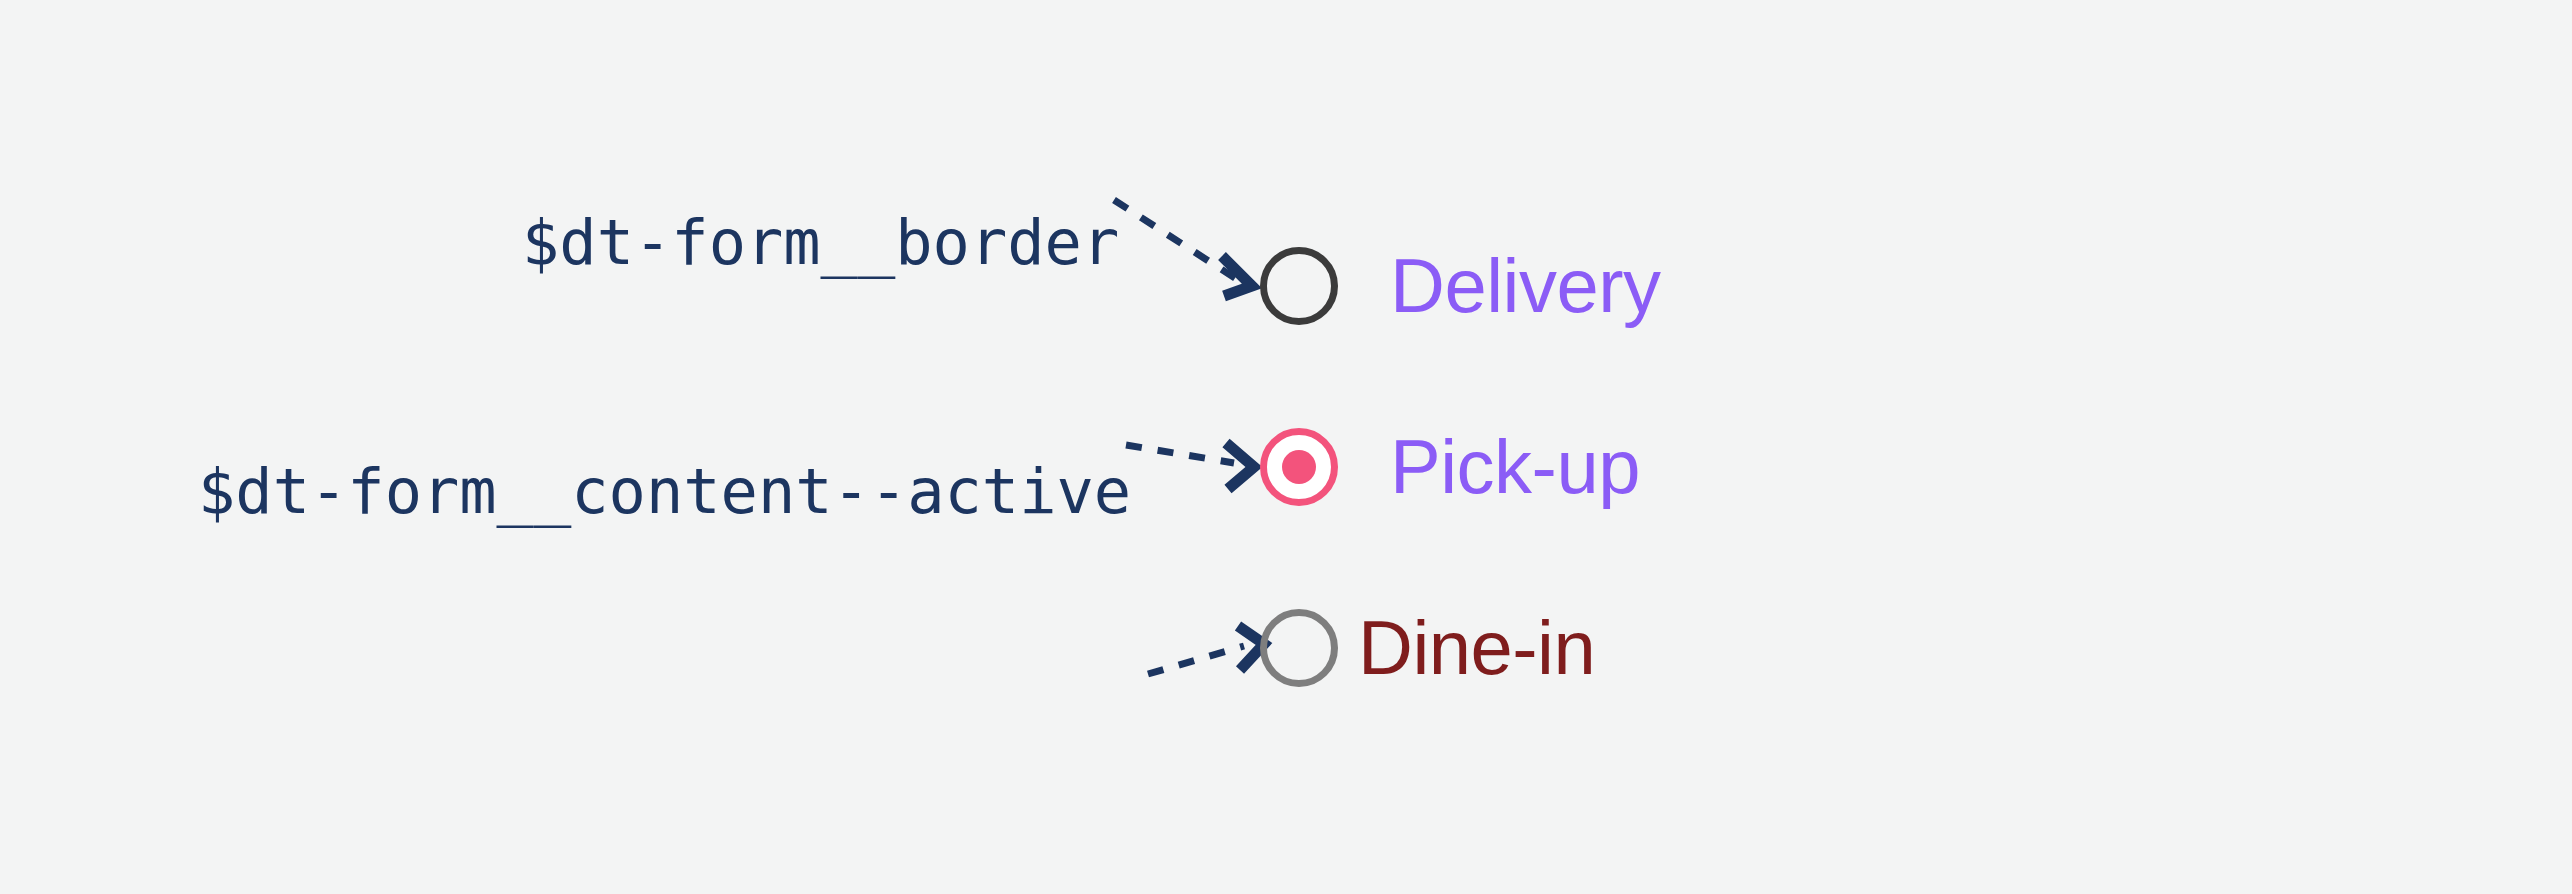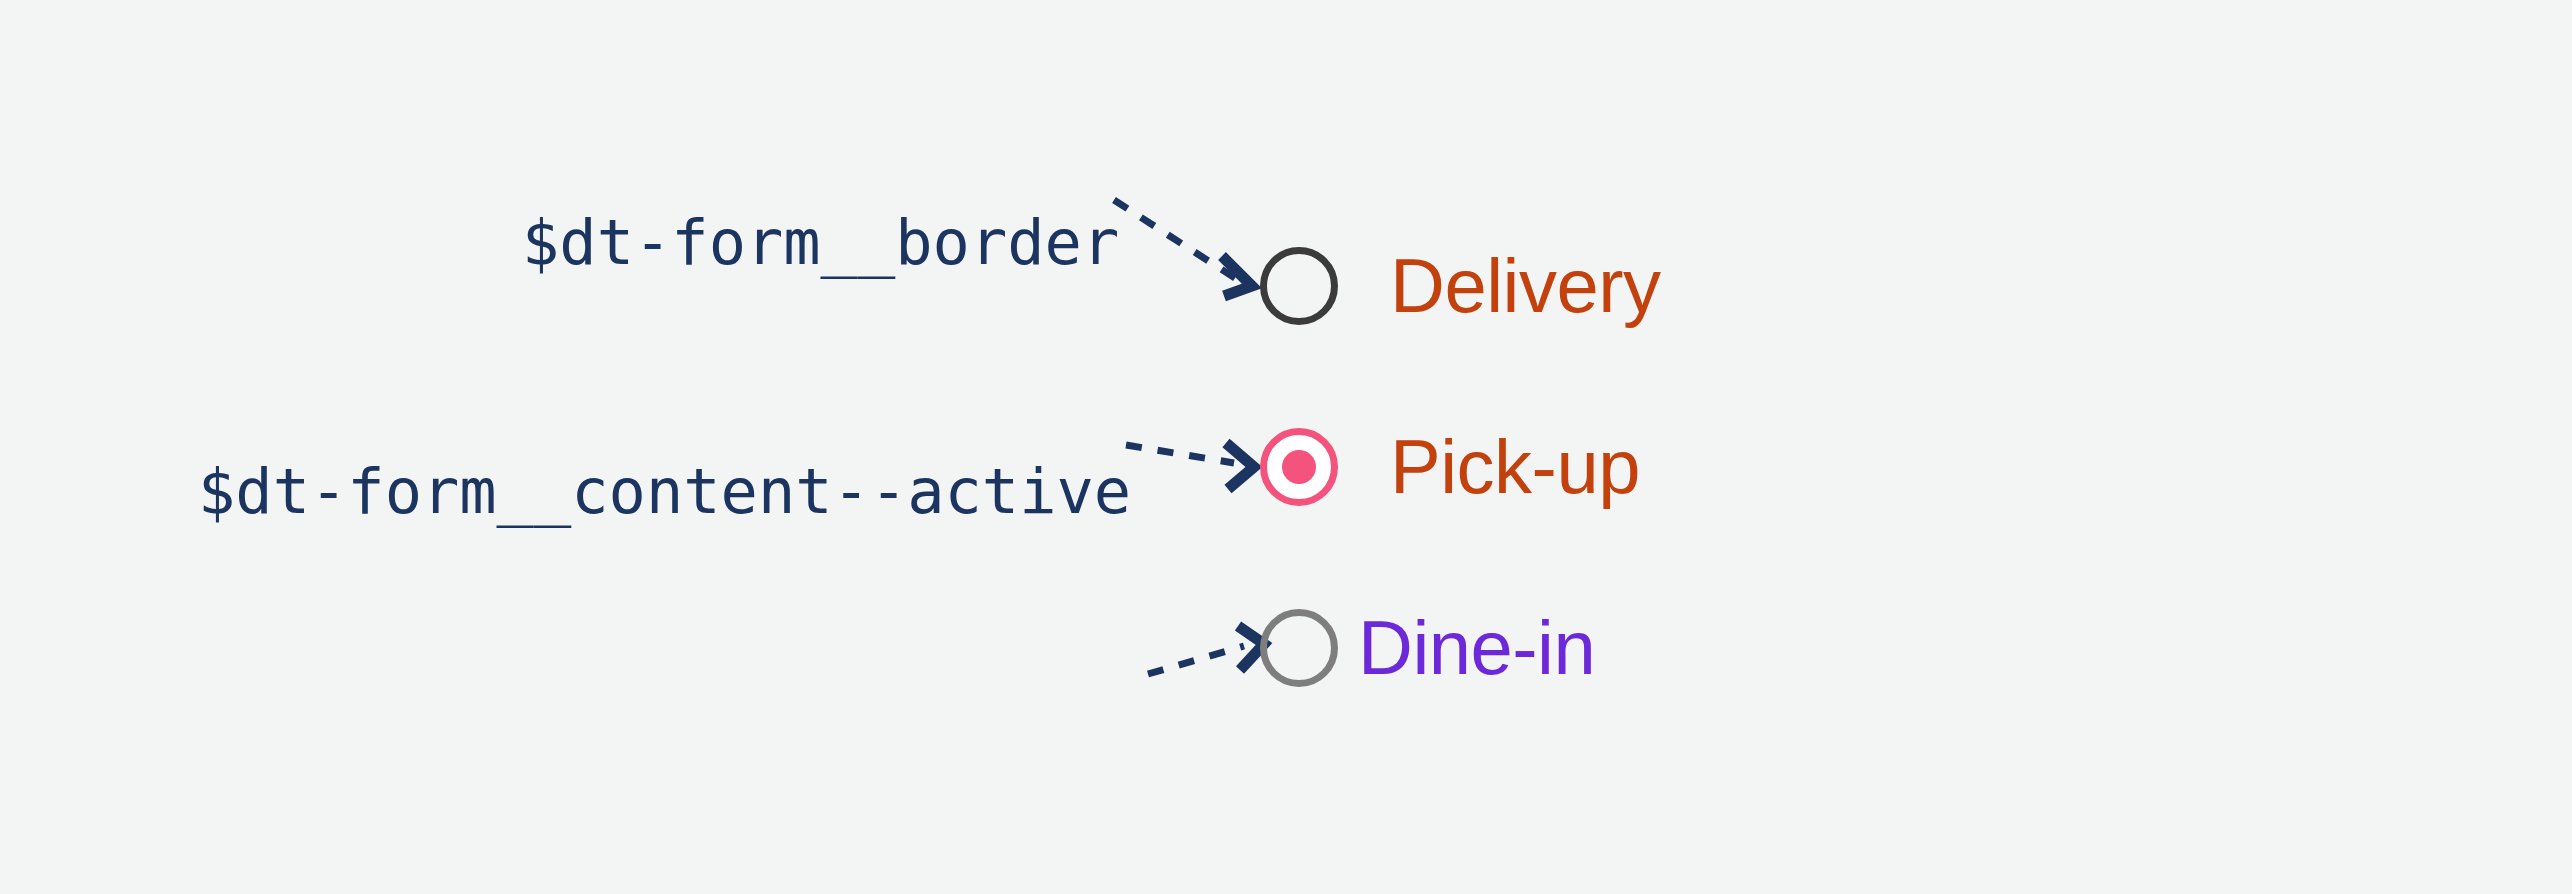--- a/index.html
+++ b/index.html
@@ -100,22 +100,22 @@
 
   .radio-text {
     font-family: "Liberation Sans", sans-serif;
     font-size: 76px;
     line-height: 78px;
     font-weight: 400;
     white-space: nowrap;
     margin-left: 52px;
     letter-spacing: -0.5px;
   }
-  .radio-text.enabled  { color: #c2410c; }
-  .radio-text.muted    { color: #6d28d9; margin-left: 20px; }
+  .radio-text.enabled  { color: #8b5cf6; }
+  .radio-text.muted    { color: #7f1d1d; margin-left: 20px; }
 </style>
 </head>
 <body>
 
 <div id="stage">
 
   <div class="token-label t1">$dt-form__border</div>
 
   <div class="token-label t2">$dt-form__content--active</div>
 

